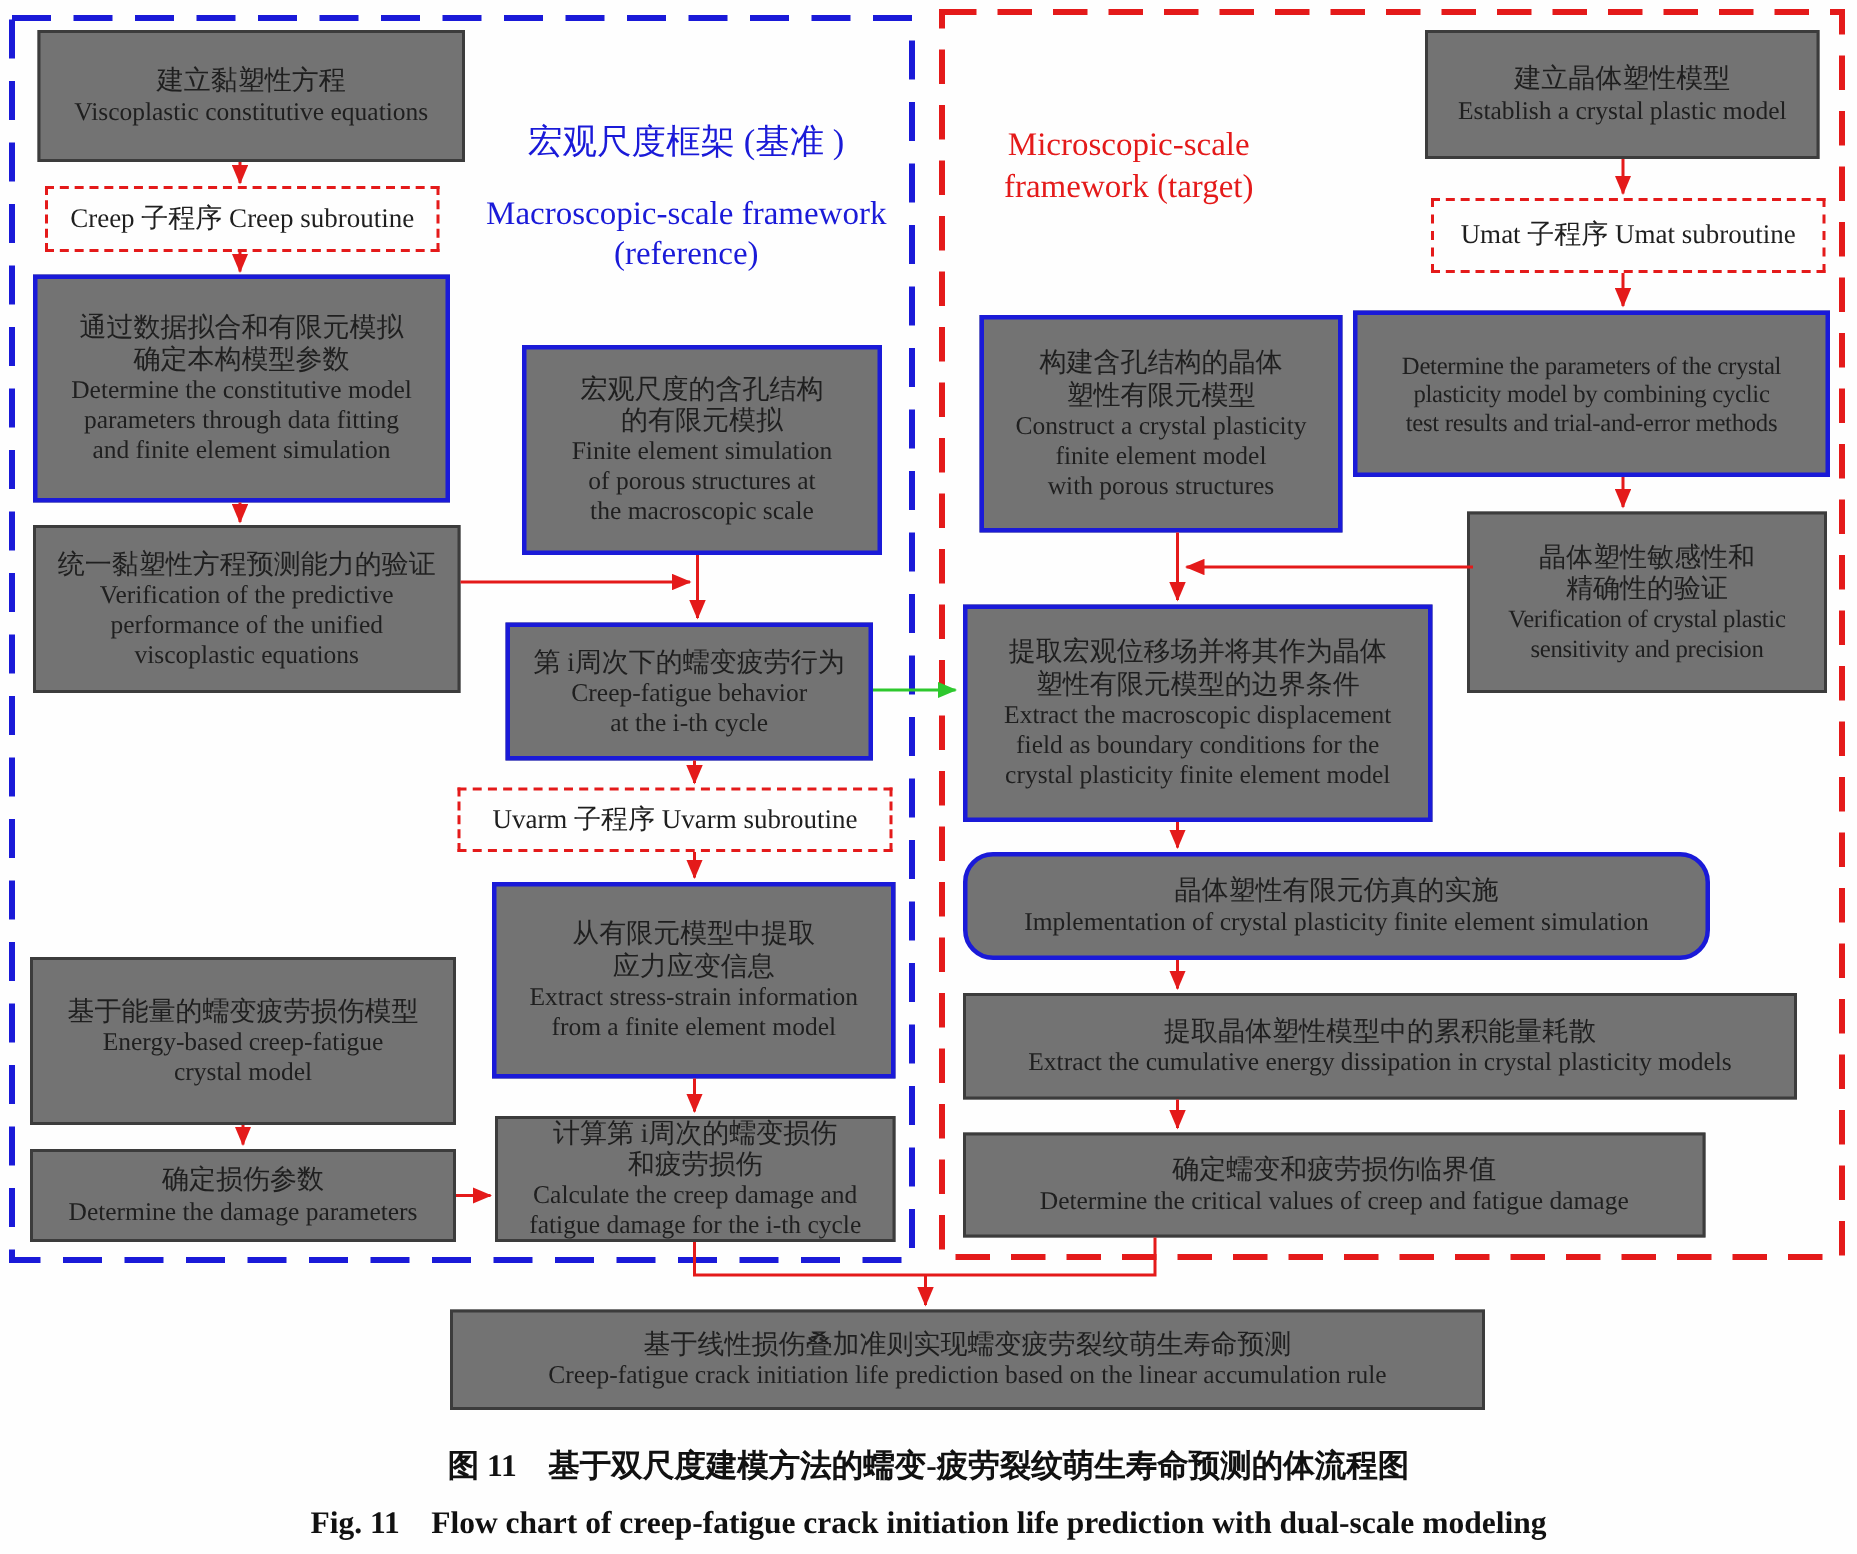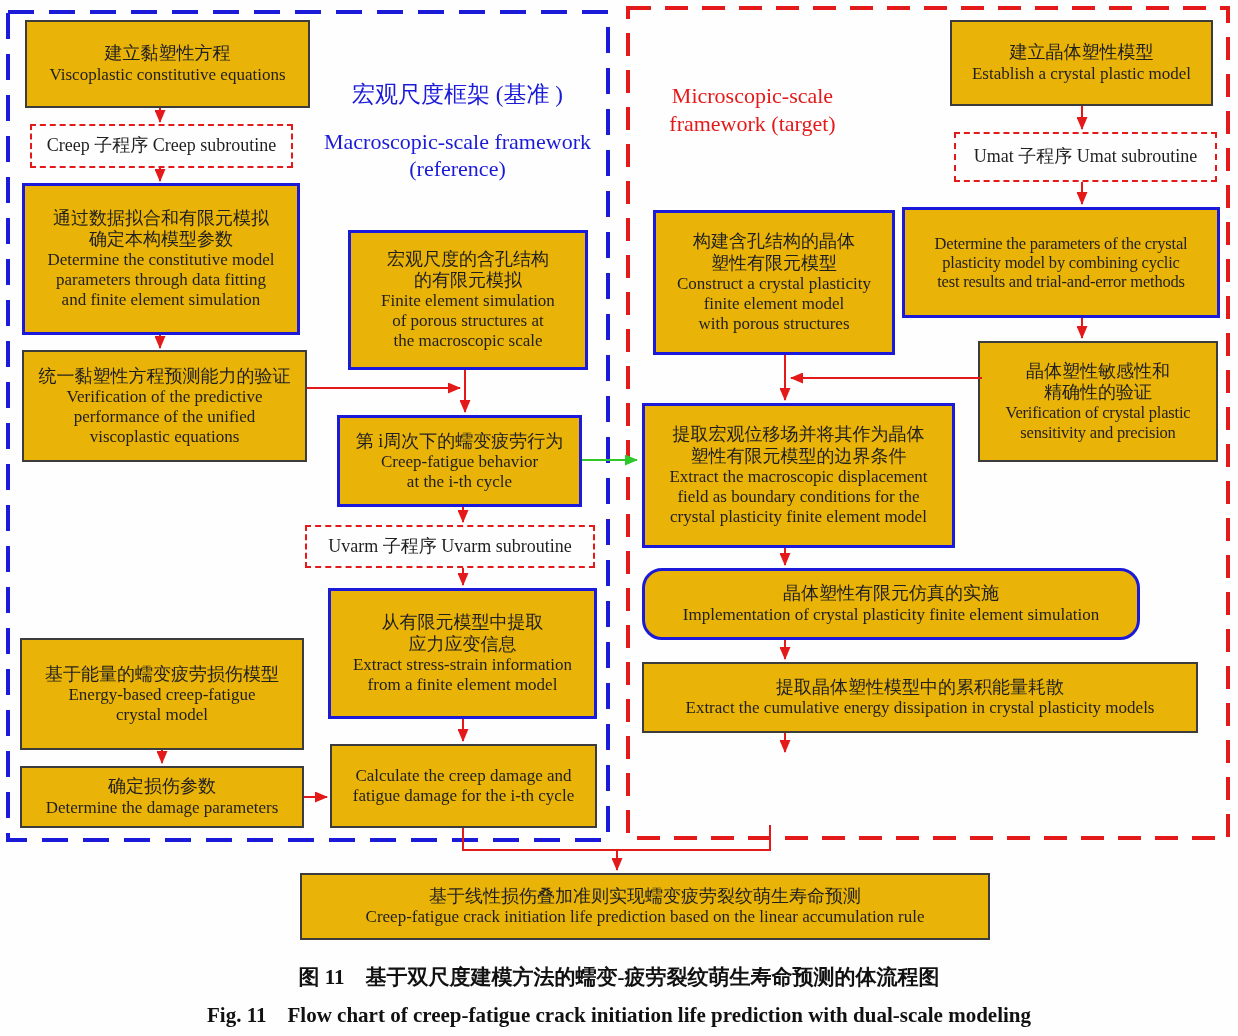--- a/index.html
+++ b/index.html
@@ -1,21 +1,21 @@
 <!DOCTYPE html>
 <html><head>
 <meta charset="utf-8">
 <style>
   html,body{margin:0;padding:0;background:#ffffff;}
   .canvas{
     position:relative;width:1238px;height:1036px;background:#fefefe;overflow:hidden;
     font-family:"Liberation Serif","DejaVu Serif",serif;
   }
   .box{
-    position:absolute;box-sizing:border-box;background:#eab308;
+    position:absolute;box-sizing:border-box;background:#737373;
     display:flex;flex-direction:column;justify-content:center;align-items:center;
     text-align:center;padding:2px 3px;
   }
   .b-black{border:2px solid #3c3c3c;}
   .b-blue{border:3px solid #1a1ad8;}
   .b-reddash{border:2px dashed #e41a1a;background:transparent;}
   .zh{font-size:18px;color:#1f1f1f;white-space:pre-line;line-height:1.18;}
   .en{font-size:17px;color:#1f1f1f;white-space:pre-line;line-height:1.17;}
   .snug .en{font-size:16.5px;letter-spacing:-0.2px;}
   .frame-title{position:absolute;text-align:center;white-space:pre-line;}
@@ -102,20 +102,22 @@
     <div class="en">Energy-based creep-fatigue
 crystal model</div>
   </div>
 
   <div class="box b-black" style="left:20px;top:766px;width:284px;height:62px;">
     <div class="zh">确定损伤参数</div>
     <div class="en">Determine the damage parameters</div>
   </div>
 
   <div class="box b-black" style="left:330px;top:744px;width:267px;height:84px;">
+    <div class="zh">计算第 i周次的蠕变损伤
+和疲劳损伤</div>
     <div class="en">Calculate the creep damage and
 fatigue damage for the i-th cycle</div>
   </div>
 
   <div class="box b-black" style="left:950px;top:20px;width:263px;height:86px;">
     <div class="zh">建立晶体塑性模型</div>
     <div class="en">Establish a crystal plastic model</div>
   </div>
 
   <div class="box b-reddash" style="left:954px;top:132px;width:263px;height:50px;">
@@ -154,20 +156,24 @@
   <div class="box b-blue" style="left:642px;top:568px;width:498px;height:72px;border-radius:20px;">
     <div class="zh">晶体塑性有限元仿真的实施</div>
     <div class="en">Implementation of crystal plasticity finite element simulation</div>
   </div>
 
   <div class="box b-black" style="left:642px;top:662px;width:556px;height:71px;">
     <div class="zh">提取晶体塑性模型中的累积能量耗散</div>
     <div class="en">Extract the cumulative energy dissipation in crystal plasticity models</div>
   </div>
 
+  <div class="box b-black" style="left:642px;top:755px;width:495px;height:70px;">
+    <div class="zh">确定蠕变和疲劳损伤临界值</div>
+    <div class="en">Determine the critical values of creep and fatigue damage</div>
+  </div>
 
   <div class="box b-black" style="left:300px;top:873px;width:690px;height:67px;">
     <div class="zh">基于线性损伤叠加准则实现蠕变疲劳裂纹萌生寿命预测</div>
     <div class="en">Creep-fatigue crack initiation life prediction based on the linear accumulation rule</div>
   </div>
 
   <svg class="layer" width="1238" height="1036">
     <defs>
       <marker id="mr" markerUnits="userSpaceOnUse" markerWidth="13" markerHeight="11" refX="12" refY="5.5" orient="auto">
         <path d="M0,0 L13,5.5 L0,11 Z" fill="#e41a1a"></path>

